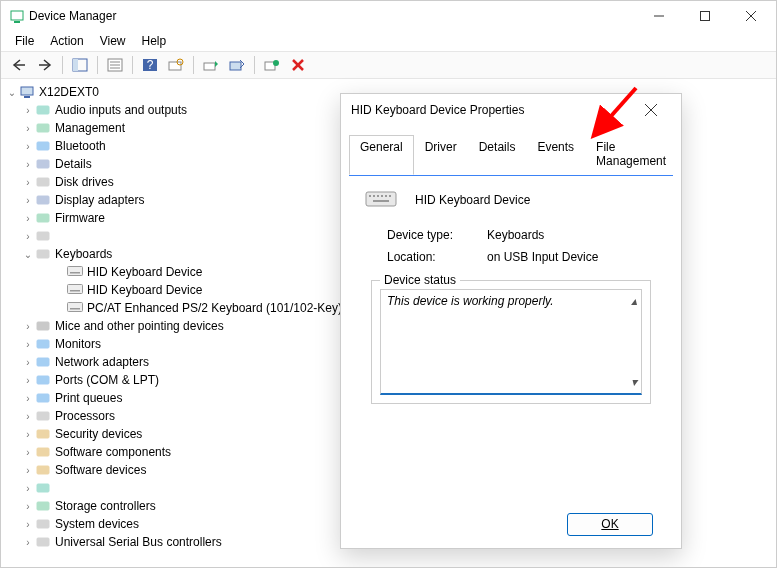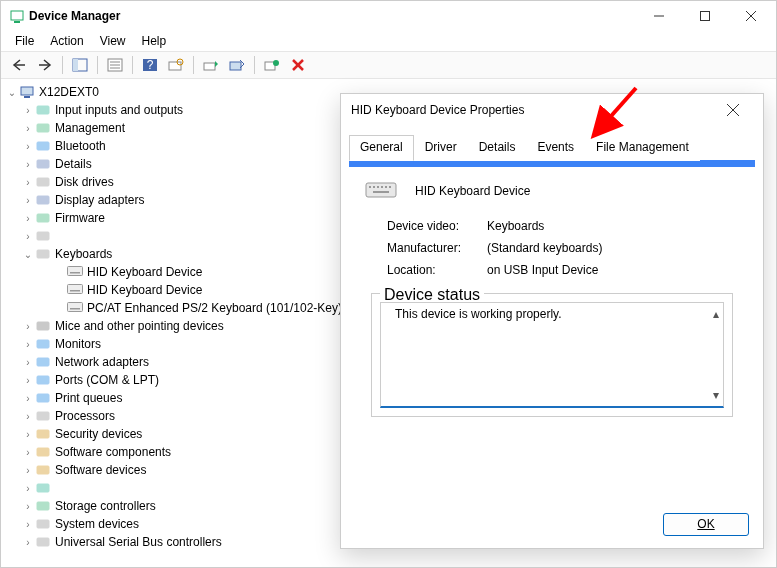--- a/index.html
+++ b/index.html
@@ -1,45 +1,45 @@
 <!DOCTYPE html>
 <html><head>
 <meta charset="utf-8">
 <style>
 * { box-sizing: border-box; font-family: "Segoe UI", Tahoma, sans-serif; font-size: 12px; }
 body { margin: 0; background: #fff; width: 777px; height: 568px; position: relative; overflow: hidden; border: 1px solid #ccc;}
 .titlebar { height: 30px; display: flex; align-items: center; padding: 0 2px 0 8px; }
-.titlebar .title { flex:1;font-weight:bold; }
+.titlebar .title { flex:1; }
 .window-btn { width:46px; height:30px; display:flex; align-items:center; justify-content:center; color:#555; }
 .menubar { height:20px; display:flex; align-items:center; padding:0 6px; }
 .menubar span { padding:2px 8px; }
 .toolbar { height:28px; display:flex; align-items:center; gap:2px; padding:0 6px; border-top:1px solid #e6e6e6; border-bottom:1px solid #e6e6e6; background:#fafafa; }
 .tb-btn { width:24px; height:22px; display:flex; align-items:center; justify-content:center; border:1px solid transparent; }
 .tb-sep { width:1px; height:18px; background:#ccc; margin:0 3px; }
 .tree { padding:4px 2px 4px 4px; height:calc(100% - 78px); overflow:hidden; position:relative; }
 .node { display:flex; align-items:center; height:18px; white-space:nowrap; }
 .twist { width:14px; text-align:center; color:#777; font-size:10px; }
 .icon { width:16px; height:16px; margin-right:4px; display:flex; align-items:center; justify-content:center; }
 .label { }
 
-.dialog { position:absolute; left:339px; top:92px; width:424px; height:456px; background:#fff; border:1px solid #ccc; box-shadow:0 8px 24px rgba(0,0,0,0.18); }
+.dialog { position:absolute; left:339px; top:92px; width:342px; height:456px; background:#fff; border:1px solid #ccc; box-shadow:0 8px 24px rgba(0,0,0,0.18); }
 .dlg-title { height:32px; display:flex; align-items:center; padding:0 10px; }
 .dlg-title .t { flex:1; }
 .dlg-close { width:40px; height:32px; display:flex;align-items:center;justify-content:center;}
-.tabs { display:flex; margin:8px 8px 0 8px; border-bottom:7px solid #3b82f6;text-align:center; }
+.tabs { display:flex; margin:8px 8px 0 8px; border-bottom:2px solid #3b82f6; }
 .tab { padding:4px 10px 6px 10px; border:1px solid transparent; position:relative; top:1px; background:#fff; }
 .tab.active { border:1px solid #ccc; border-bottom:1px solid #fff; }
 .dlg-body { padding:14px 24px 0 24px; }
 .dev-row { display:flex; margin-bottom:8px; }
 .dev-row .k { width:100px; }
 .fieldset { border:1px solid #ccc; margin:16px 6px 0 6px; padding:8px; position:relative; }
-.fieldset .legend { position:absolute; top:-8px; left:8px; background:#fff; padding:0 4px; font-size:16px; }
-.status-box { border:1px solid #ccc; height:106px; padding:4px 14px; position:relative; border-bottom:2px solid #1a6fbf; }
+.fieldset .legend { position:absolute; top:-8px; left:8px; background:#fff; padding:0 4px; font-size:12px; }
+.status-box { border:1px solid #ccc; height:106px; padding:4px 6px; position:relative; border-bottom:2px solid #1a6fbf;font-style:italic; }
 .status-scroll { position:absolute; right:2px; top:4px; bottom:4px; width:8px; display:flex; flex-direction:column; justify-content:space-between; color:#555; font-size:10px;}
-.dlg-footer { position:absolute; bottom:12px; right:14px; display:flex; gap:8px;text-decoration:underline; }
+.dlg-footer { position:absolute; bottom:12px; right:28px; display:flex; gap:8px;text-decoration:underline; }
 .btn { min-width:86px; height:23px; border:1px solid #8a8a8a; background:#fdfdfd; border-radius:3px; text-align:center; line-height:21px; }
 .btn.primary { border-color:#0067c0; }
 
 .arrow { position:absolute; left:585px; top:82px; pointer-events:none; }
 .arrow svg { overflow:visible; }
 
 
 svg { display:block; }
 </style>
 </head>
@@ -160,21 +160,21 @@
     <span class="label">X12DEXT0</span>
   </div>
   <div id="tree-children">
       <div class="node" style="padding-left: 16px;">
         <span class="twist">›</span>
         <span class="icon">
           <svg width="14" height="14">
             <rect x="1" y="3" width="12" height="8" rx="1" fill="#1a8" opacity="0.35" stroke="#1a8"></rect>
           </svg>
         </span>
-        <span class="label">Input inputs and outputs</span>
+        <span class="label">Audio inputs and outputs</span>
       </div>
       <div class="node" style="padding-left: 16px;">
         <span class="twist">›</span>
         <span class="icon">
           <svg width="14" height="14">
             <rect x="1" y="3" width="12" height="8" rx="1" fill="#2a6" opacity="0.35" stroke="#2a6"></rect>
           </svg>
         </span>
         <span class="label">Management</span>
       </div>
@@ -417,26 +417,22 @@
             <rect x="16" y="4" width="2" height="2" fill="#999"></rect>
             <rect x="20" y="4" width="2" height="2" fill="#999"></rect>
             <rect x="24" y="4" width="2" height="2" fill="#999"></rect>
             <rect x="8" y="9" width="16" height="2" fill="#999"></rect>
           </svg>
       </span>
       <span>HID Keyboard Device</span>
     </div>
     <div style="padding-left:22px">
       <div class="dev-row">
-          <span class="k">Device video:</span>
+          <span class="k">Device type:</span>
           <span>Keyboards</span>
-        </div>
-      <div class="dev-row">
-          <span class="k">Manufacturer:</span>
-          <span>(Standard keyboards)</span>
         </div>
       <div class="dev-row">
           <span class="k">Location:</span>
           <span>on USB Input Device</span>
         </div>
     </div>
     <div class="fieldset">
       <span class="legend">Device status</span>
       <div class="status-box">
         <span>This device is working properly.</span>

